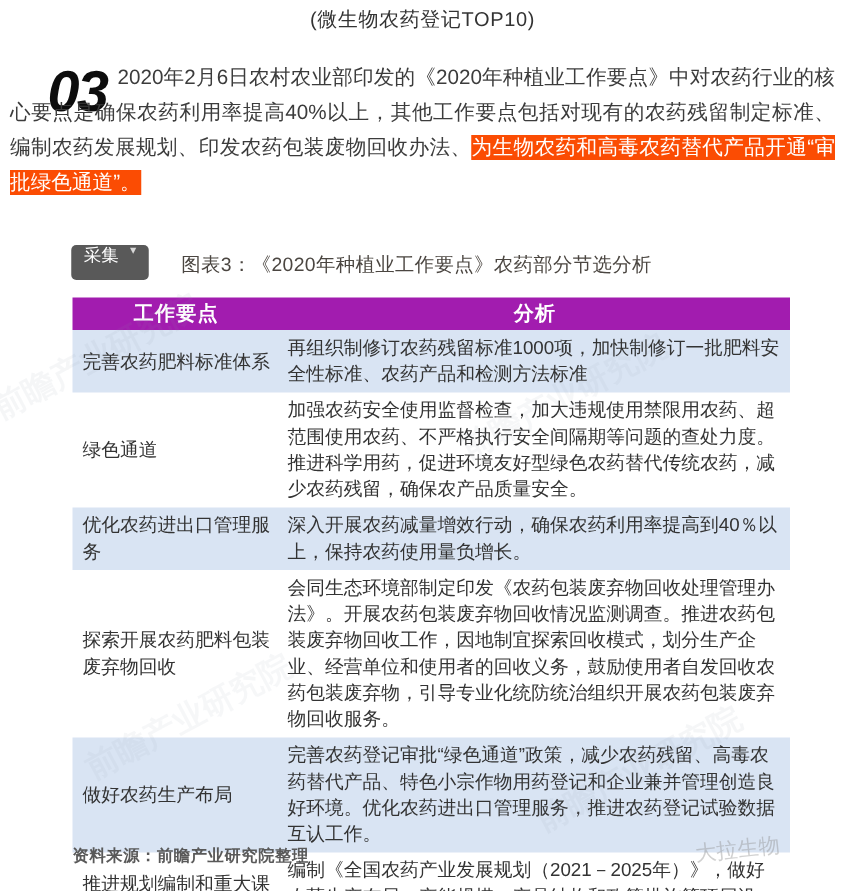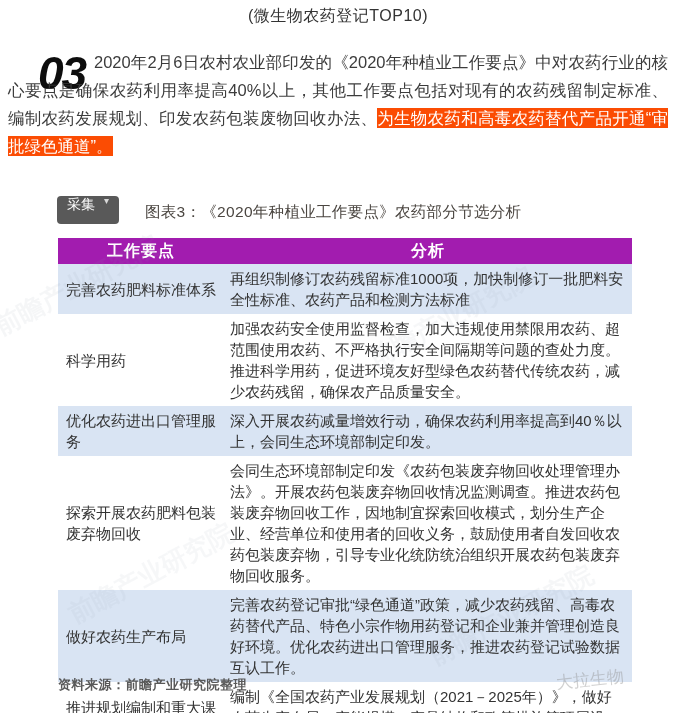--- a/index.html
+++ b/index.html
@@ -92,26 +92,26 @@
         <th>工作要点</th>
         <th>分析</th>
       </tr>
     </thead>
     <tbody>
         <tr class="alt">
           <td class="col-point">完善农药肥料标准体系</td>
           <td>再组织制修订农药残留标准1000项，加快制修订一批肥料安全性标准、农药产品和检测方法标准</td>
         </tr>
         <tr>
-          <td class="col-point">科学用药</td>
+          <td class="col-point">绿色通道</td>
           <td>加强农药安全使用监督检查，加大违规使用禁限用农药、超范围使用农药、不严格执行安全间隔期等问题的查处力度。推进科学用药，促进环境友好型绿色农药替代传统农药，减少农药残留，确保农产品质量安全。</td>
         </tr>
         <tr class="alt">
           <td class="col-point">优化农药进出口管理服务</td>
-          <td>深入开展农药减量增效行动，确保农药利用率提高到40％以上，会同生态环境部制定印发。</td>
+          <td>深入开展农药减量增效行动，确保农药利用率提高到40％以上，保持农药使用量负增长。</td>
         </tr>
         <tr>
           <td class="col-point">探索开展农药肥料包装废弃物回收</td>
           <td>会同生态环境部制定印发《农药包装废弃物回收处理管理办法》。开展农药包装废弃物回收情况监测调查。推进农药包装废弃物回收工作，因地制宜探索回收模式，划分生产企业、经营单位和使用者的回收义务，鼓励使用者自发回收农药包装废弃物，引导专业化统防统治组织开展农药包装废弃物回收服务。</td>
         </tr>
         <tr class="alt">
           <td class="col-point">做好农药生产布局</td>
           <td>完善农药登记审批“绿色通道”政策，减少农药残留、高毒农药替代产品、特色小宗作物用药登记和企业兼并管理创造良好环境。优化农药进出口管理服务，推进农药登记试验数据互认工作。</td>
         </tr>
         <tr>

